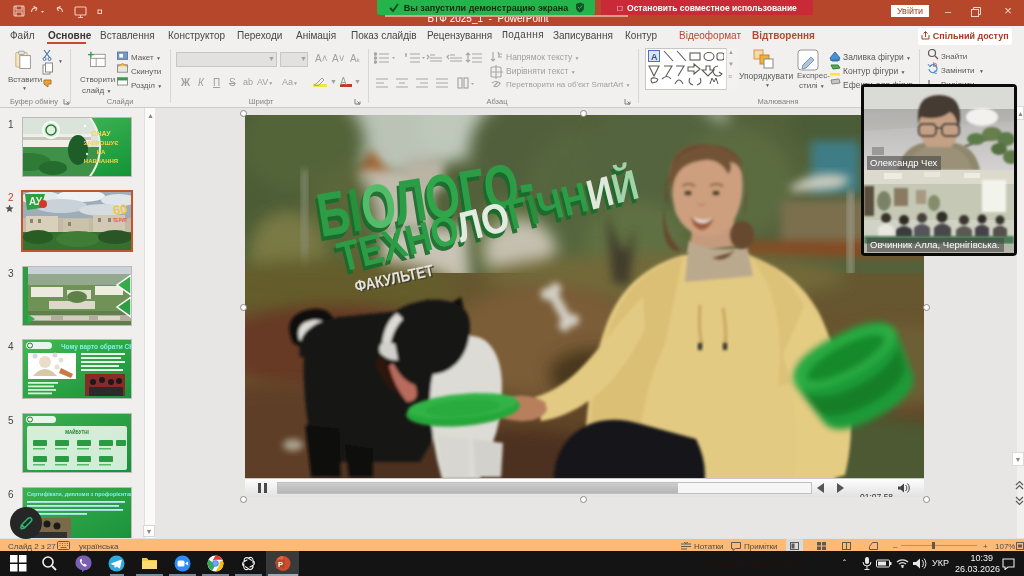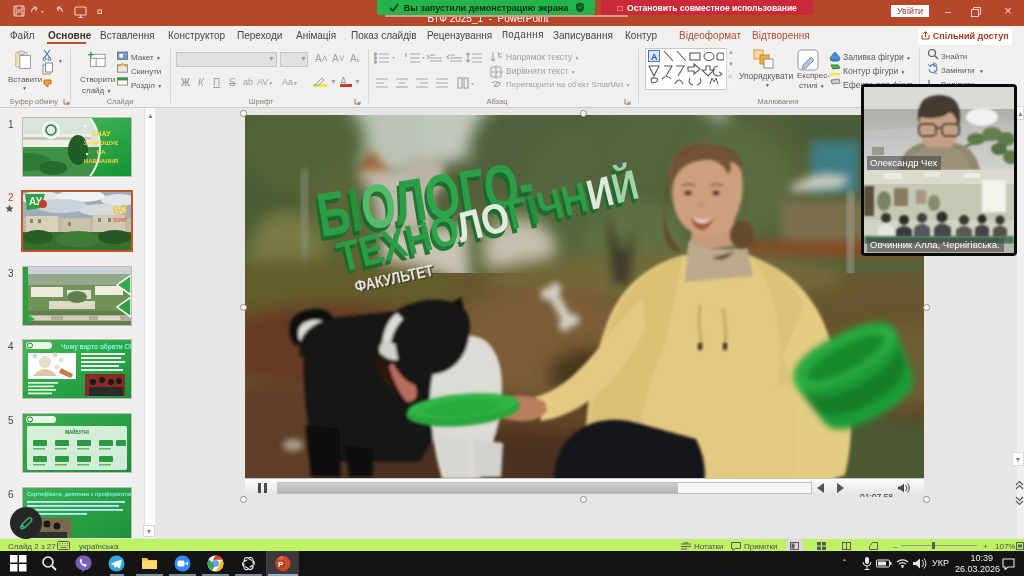--- a/index.html
+++ b/index.html
@@ -36,21 +36,21 @@
 #lpscroll { position:absolute; left:144px; top:108px; width:11px; height:430px; background:#fafaf9; border-left:1px solid #e2e0de; }
 
 
 #video { position:absolute; left:245px; top:115px; width:679px; height:382px; overflow:hidden; background:#62713f; }
 .handle { position:absolute; width:7px; height:7px; background:#fff; border:1px solid #8a8a8a; border-radius:50%; z-index:6; }
 
 
 #notes { position:absolute; left:156px; top:507px; width:868px; height:31px; background:#E8E6E4; border-top:1px solid #d2d0cd; color:#4a4a4a; font-size:10px; }
 
 
-#statusbar { position:absolute; left:0; top:538px; width:1024px; height:13px; background:#bef264; color:#4e4c4a; font-size:8px; border-top:1px solid #e4e2e0;}
+#statusbar { position:absolute; left:0; top:538px; width:1024px; height:13px; background:#fdba74; color:#4e4c4a; font-size:8px; border-top:1px solid #e4e2e0;}
 #statusbar span { position:absolute; top:3px; }
 
 
 #taskbar { position:absolute; left:0; top:551px; width:1024px; height:25px; background:#141414; }
 .tbi { position:absolute; top:4px; width:17px; height:17px; }
 .tbline { position:absolute; top:23px; height:2px; background:#7a8a99; }
 
 
 #camoverlay { position:absolute; left:861px; top:84px; width:156px; height:172px; background:#0a0a0a; border-radius:4px; z-index:10; padding:3px; }
 .camlabel { position:absolute; left:3px; color:#fff; font-size:9.5px; background:rgba(70,70,70,.6); padding:1px 4px 2px 3px; white-space:nowrap; }
@@ -103,21 +103,21 @@
     <span style="left:100px;">Вставлення</span>
     <span style="left:168px;">Конструктор</span>
     <span style="left:237px;">Переходи</span>
     <span style="left:296px;">Анімація</span>
     <span style="left:351px;">Показ слайдів</span>
     <span style="left:427px;">Рецензування</span>
     <span style="left:502px;font-family:Liberation Mono, monospace;">Подання</span>
     <span style="left:553px;">Записування</span>
     <span style="left:625px;">Контур</span>
     <span class="tabred" style="left:679px;">Відеоформат</span>
-    <span class="tabred" style="left:752px;">Відтворення</span>
+    <span class="tabred" style="left:752px;font-weight:bold;">Відтворення</span>
     <div id="sharebtn"><svg width="9" height="9" viewBox="0 0 9 9" style="vertical-align:-1px;">
           <path d="M1 4 v4 h7 v-4 M4.5 6 v-5 M2.5 2.5 l2 -2 2 2" fill="none" stroke="#a53a20"></path>
         </svg> Спільний доступ</div>
   </div>
 
   <div id="ribbon">
 
     <svg class="a" style="left:15px;top:5px;" width="21" height="21" viewBox="0 0 26 24">
       <rect x="1" y="2" width="14" height="18" rx="1" fill="#f5e5c0" stroke="#c8a460"></rect>
       <rect x="4.5" y="0.5" width="7" height="4" rx="1" fill="#e8e6e3" stroke="#9a9896"></rect>

